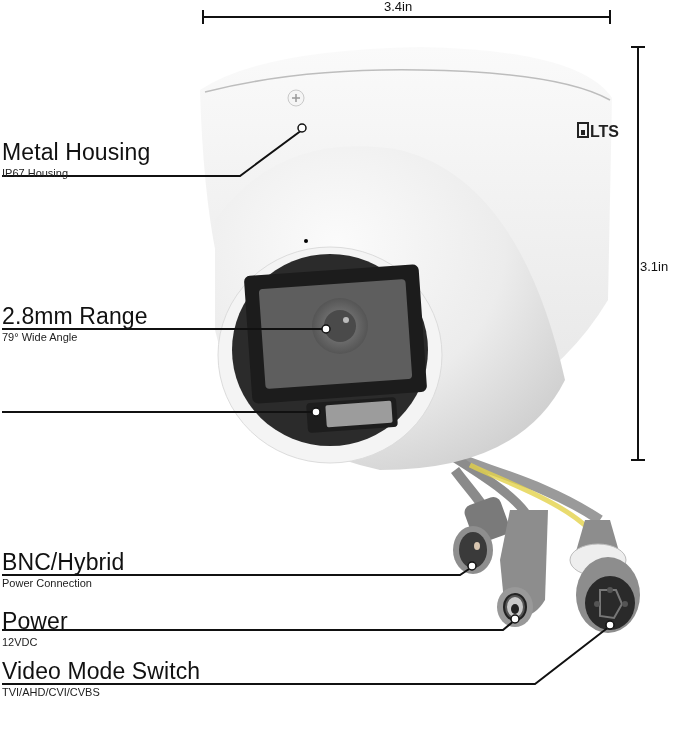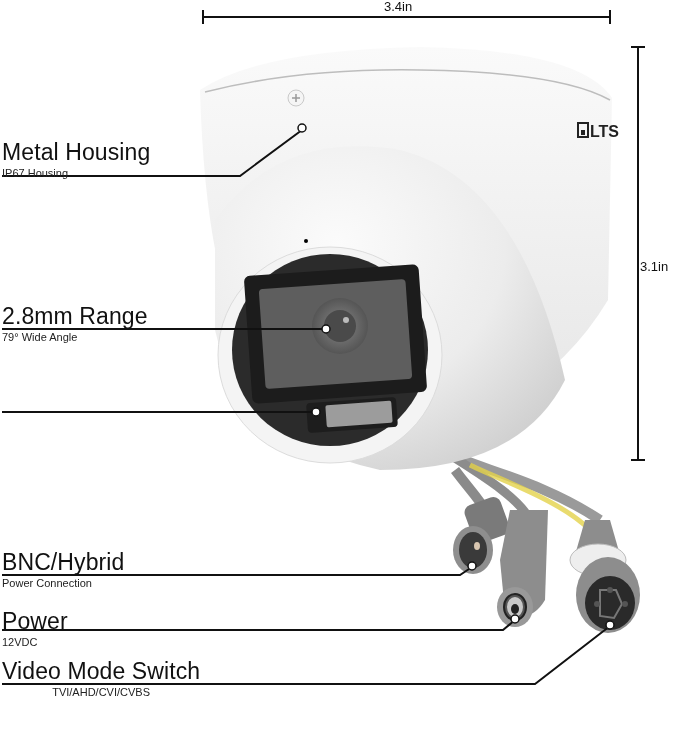--- a/index.html
+++ b/index.html
@@ -149,17 +149,17 @@
   <div class="label" style="top:550px;">
     <div class="title">BNC/Hybrid</div>
     <div class="sub">Power Connection</div>
   </div>
 
   <div class="label" style="top:609px;">
     <div class="title">Power</div>
     <div class="sub">12VDC</div>
   </div>
 
-  <div class="label" style="top:659px;text-align:center;">
+  <div class="label" style="top:659px;">
     <div class="title">Video Mode Switch</div>
     <div class="sub">TVI/AHD/CVI/CVBS</div>
   </div>
 </div>
 
 </body></html>

